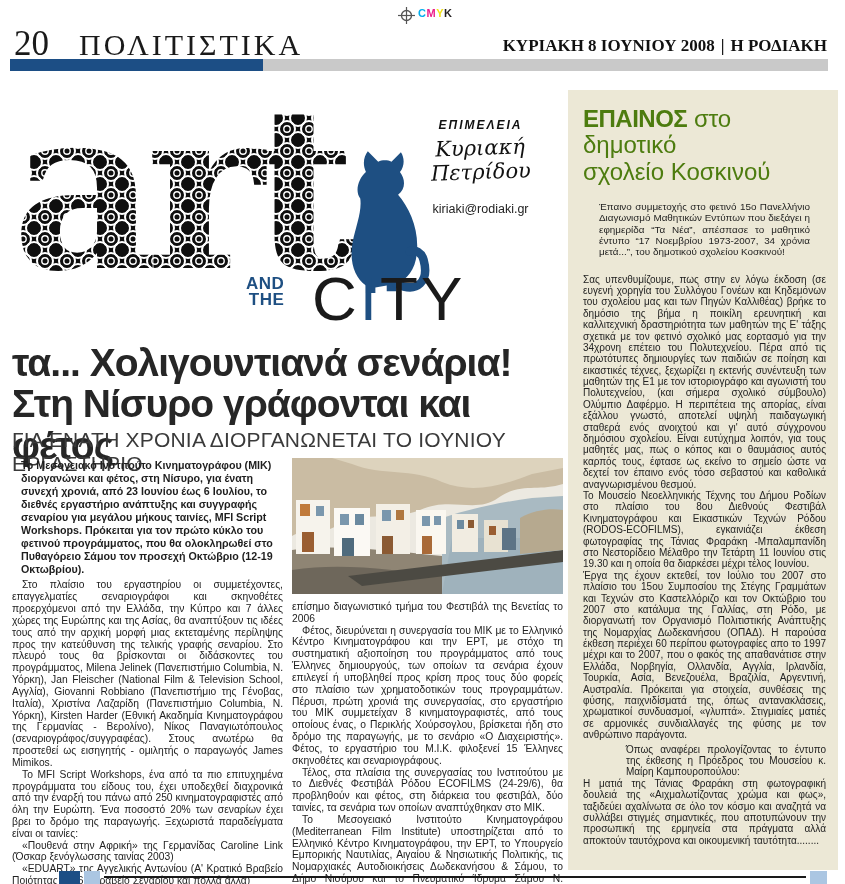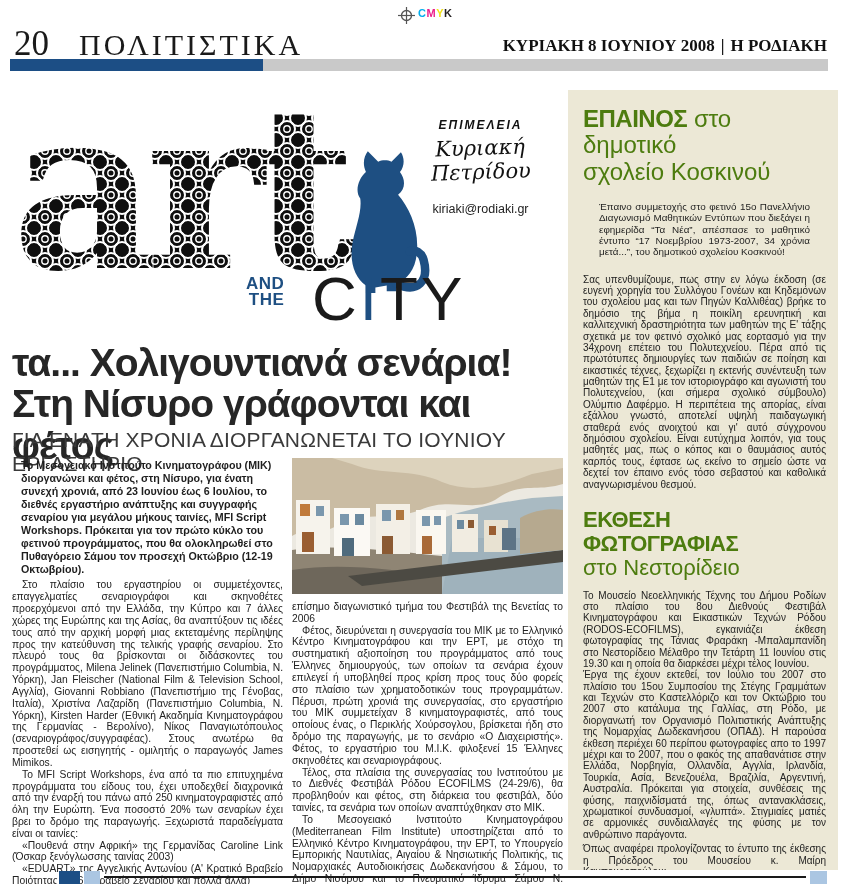--- a/index.html
+++ b/index.html
@@ -52,21 +52,21 @@
   .photo{width:271px;height:136px;margin:0 0 7px 0;display:block;}
 
   
   .sidebar{position:absolute;left:568px;top:90px;width:270px;height:780px;background:#ece8d6;
            box-sizing:border-box;padding:16px 12px 10px 15px;overflow:hidden;}
   .sb-h{font-size:24px;line-height:1.1;color:#4d7c0f;margin:0 0 9px 0;font-weight:normal;}
   .sb-h .strong{font-weight:bold;letter-spacing:-.5px;}
   .sb-h.second{margin-top:18px;font-size:22px;}
   .sb-lead{font-weight:normal;font-size:9.9px;line-height:1.14;margin:16px;color:#1e1e1e;text-align:justify;}
   .sb-p{font-size:10px;line-height:1.14;margin:0;color:#222;text-align:justify;}
-  .sb-p.gap{margin-top:3px;}
+  .sb-p.gap{margin-top:3px;margin-left:43px;}
 
   
   .sq{position:absolute;top:871px;height:13px;}
   .sq.navy{left:59px;width:21px;background:#1c4e85;}
   .sq.lightblue{left:84px;width:16px;background:#abc6e2;}
   .sq.right{left:810px;width:17px;background:#abc6e2;}
   .footer-line{position:absolute;left:104px;top:876px;width:702px;height:2px;background:#1a1a1a;}
 </style>
 </head>
 <body>
@@ -177,21 +177,20 @@
     <p class="para">Φέτος, διευρύνεται η συνεργασία του ΜΙΚ με το Ελληνικό Κέντρο Κινηματογράφου και την ΕΡΤ, με στόχο τη συστηματική αξιοποίηση του προγράμματος από τους Έλληνες δημιουργούς, των οποίων τα σενάρια έχουν επιλεγεί ή υποβληθεί προς κρίση προς τους δύο φορείς στο πλαίσιο των χρηματοδοτικών τους προγραμμάτων. Πέρυσι, πρώτη χρονιά της συνεργασίας, στο εργαστήριο του ΜΙΚ συμμετείχαν 8 κινηματογραφιστές, από τους οποίους ένας, ο Περικλής Χούρσογλου, βρίσκεται ήδη στο δρόμο της παραγωγής, με το σενάριο «Ο Διαχειριστής». Φέτος, το εργαστήριο του Μ.Ι.Κ. φιλοξενεί 15 Έλληνες σκηνοθέτες και σεναριογράφους.</p>
     <p class="para">Τέλος, στα πλαίσια της συνεργασίας του Ινστιτούτου με το Διεθνές Φεστιβάλ Ρόδου ECOFILMS (24-29/6), θα προβληθούν και φέτος, στη διάρκεια του φεστιβάλ, δύο ταινίες, τα σενάρια των οποίων αναπτύχθηκαν στο ΜΙΚ.</p>
     <p class="para">Το Μεσογειακό Ινστιτούτο Κινηματογράφου (Mediterranean Film Institute) υποστηρίζεται από το Ελληνικό Κέντρο Κινηματογράφου, την ΕΡΤ, το Υπουργείο Εμπορικής Ναυτιλίας, Αιγαίου &amp; Νησιωτικής Πολιτικής, τις Νομαρχιακές Αυτοδιοικήσεις Δωδεκανήσου &amp; Σάμου, το Δήμο Νισύρου και το Πνευματικό Ίδρυμα Σάμου Ν. Δημητρίου.</p>
   </div>
 
   <div class="sidebar">
     <h2 class="sb-h"><span class="strong">ΕΠΑΙΝΟΣ</span><span> στο δημοτικό</span><br><span>σχολείο Κοσκινού</span></h2>
     <p class="sb-lead">Έπαινο συμμετοχής στο φετινό 15ο Πανελλήνιο Διαγωνισμό Μαθητικών Εντύπων που διεξάγει η εφημερίδα “Τα Νέα”, απέσπασε το μαθητικό έντυπο “17 Νοεμβρίου 1973-2007, 34 χρόνια μετά...”, του δημοτικού σχολείου Κοσκινού!</p>
     <p class="sb-p">Σας υπενθυμίζουμε, πως στην εν λόγω έκδοση (σε ευγενή χορηγία του Συλλόγου Γονέων και Κηδεμόνων του σχολείου μας και των Πηγών Καλλιθέας) βρήκε το δημόσιο της βήμα η ποικίλη ερευνητική και καλλιτεχνική δραστηριότητα των μαθητών της Ε' τάξης σχετικά με τον φετινό σχολικό μας εορτασμό για την 34χρονη επέτειο του Πολυτεχνείου.  Πέρα από τις πρωτότυπες δημιουργίες των παιδιών σε ποίηση και εικαστικές τέχνες, ξεχωρίζει η εκτενής συνέντευξη των μαθητών της Ε1 με τον ιστοριογράφο και αγωνιστή του Πολυτεχνείου, (και σήμερα σχολικό σύμβουλο) Ολύμπιο Δαφέρμο. Η περιπέτεια της απορίας, είναι εξάλλου γνωστό, αποτελεί υψηλή παιδαγωγική σταθερά ενός ανοιχτού και γι' αυτό σύγχρονου  δημόσιου σχολείου. Είναι ευτύχημα λοιπόν, για τους μαθητές μας, πως ο κόπος και ο θαυμάσιος αυτός καρπός τους, έφτασε ως εκείνο το σημείο ώστε να δεχτεί τον έπαινο ενός τόσο σεβαστού και καθολικά αναγνωρισμένου θεσμού.</p>
 
-    <h2 class="sb-h second"><span class="strong">ΕΚΘΕΣΗ ΦΩΤΟΓΡΑΦΙΑΣ</span><br><span>στο Νεστορίδειο</span></h2>
     <p class="sb-p">Το Μουσείο Νεοελληνικής Τέχνης του Δήμου Ροδίων στο πλαίσιο του 8ου Διεθνούς  Φεστιβάλ Κινηματογράφου και Εικαστικών Τεχνών Ρόδου (RODOS-ECOFILMS), εγκαινιάζει έκθεση φωτογραφίας της Τάνιας Φραράκη -Μπαλαμπανίδη στο Νεστορίδειο Μέλαθρο την Τετάρτη 11 Ιουνίου στις 19.30 και η οποία θα διαρκέσει  μέχρι τέλος Ιουνίου.</p>
     <p class="sb-p">Έργα της έχουν εκτεθεί, τον Ιούλιο του 2007 στο πλαίσιο του 15ου Συμποσίου της Στέγης Γραμμάτων και Τεχνών στο Καστελλόριζο και τον Οκτώβριο του 2007 στο κατάλυμα της Γαλλίας, στη Ρόδο, με διοργανωτή τον Οργανισμό Πολιτιστικής Ανάπτυξης της Νομαρχίας Δωδεκανήσου (ΟΠΑΔ). Η  παρούσα έκθεση περιέχει 60 περίπου  φωτογραφίες απο το 1997 μέχρι και το 2007, που ο φακός της απαθανάτισε στην Ελλάδα, Νορβηγία, Ολλανδία, Αγγλία, Ιρλανδία, Τουρκία, Ασία, Βενεζουέλα, Βραζιλία, Αργεντινή, Αυστραλία. Πρόκειται για στοιχεία, συνθέσεις της φύσης, παιχνιδίσματά της, όπως αντανακλάσεις, χρωματικοί συνδυασμοί, «γλυπτά». Στιγμιαίες ματιές σε αρμονικές συνδιαλλαγές της φύσης με τον ανθρώπινο παράγοντα.</p>
     <p class="sb-p gap">Όπως αναφέρει προλογίζοντας το έντυπο της έκθεσης η Πρόεδρος του Μουσείου κ. Μαίρη Καμπουροπούλου:</p>
     <p class="sb-p">Η ματιά της Τάνιας Φραράκη στη φωτογραφική δουλειά της «Αιχμαλωτίζοντας χρώμα και φως», ταξιδεύει αχαλίνωτα σε όλο τον κόσμο και αναζητά να συλλάβει στιγμές σημαντικές, που αποτυπώνουν την προσωπική της ερμηνεία στα πράγματα αλλά αποκτούν ταυτόχρονα και οικουμενική ταυτότητα........</p>
 
   </div>
 
   <div class="sq navy"></div>
   <div class="sq lightblue"></div>
   <div class="footer-line"></div>

